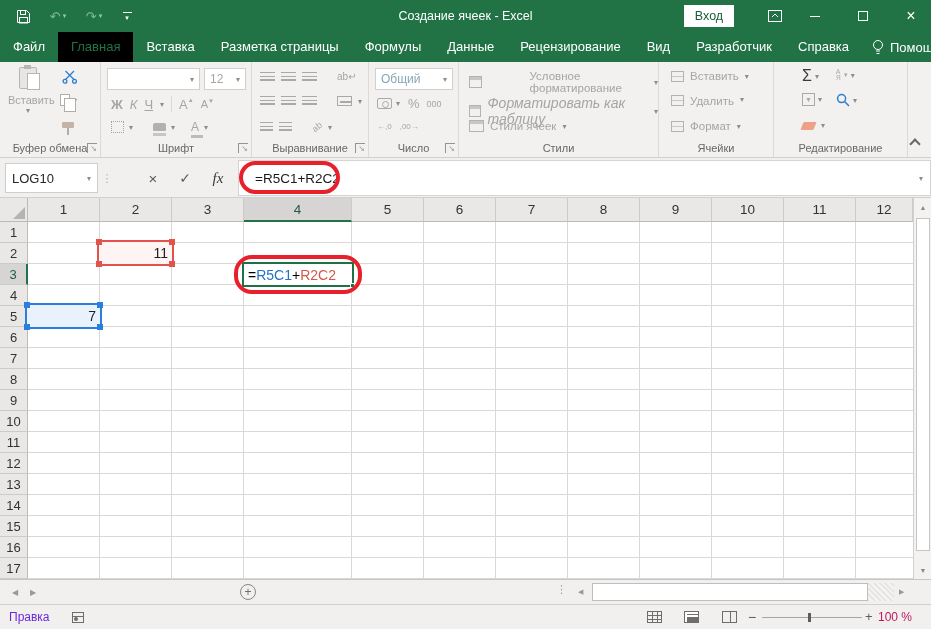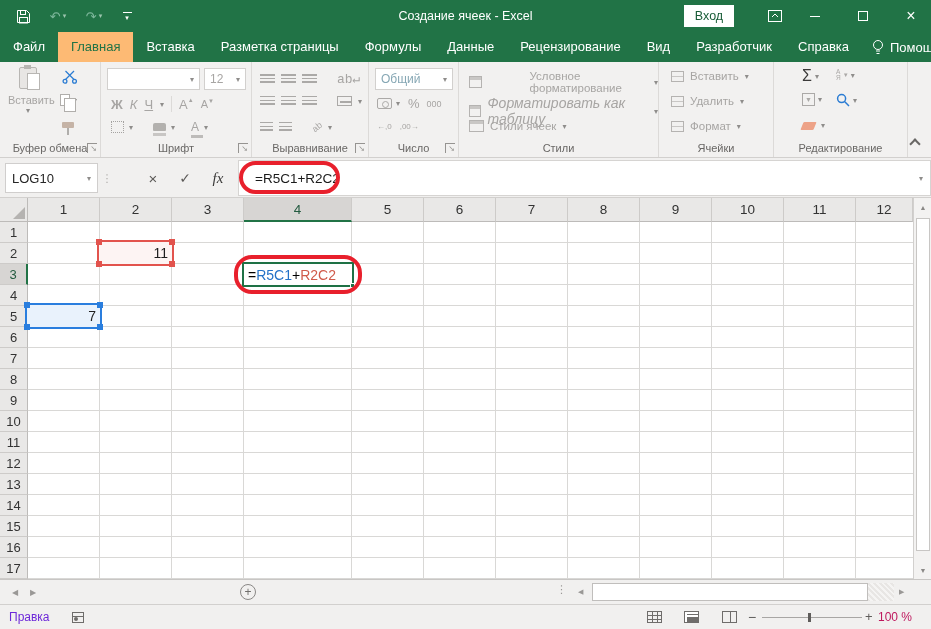--- a/index.html
+++ b/index.html
@@ -15,21 +15,21 @@
   .title-text { position:absolute; left:0; right:0; top:0; height:32px; line-height:32px; text-align:center; color:#fff; font-size:12.5px; }
   .login-btn { position:absolute; left:684px; top:5px; width:50px; height:22px; background:#fff; color:#185c37; font-size:12.5px; text-align:center; line-height:22px; }
   .winbtn { position:absolute; top:0; width:34px; height:32px; display:flex; align-items:center; justify-content:center; color:#fff; }
   .min-glyph { width:10px; height:1px; background:#fff; }
   .max-glyph { width:10px; height:10px; border:1px solid #fff; }
   .close-glyph { font-size:16px; }
 
   
   .tabrow { position:absolute; left:0; top:32px; width:931px; height:30px; background:#217346; display:flex; align-items:stretch; }
   .tab { color:#fff; font-size:13px; line-height:30px; padding:0 13px; white-space:nowrap; }
-  .tab.active { background:#fdba74; color:#217346; }
+  .tab.active { background:#000000; color:#217346; }
   .tab-sep { width:1px; height:16px; background:#3d8663; margin-top:7px; }
   .assist { display:flex; align-items:center; gap:6px; color:#fff; padding:0 10px; }
 
   
   .ribbon { position:absolute; left:0; top:62px; width:931px; height:96px; background:#f2f1f0; border-bottom:1px solid #d2d0ce; }
   .rgroup { position:absolute; top:0; height:95px; border-right:1px solid #dcdad8; }
   .glabel { position:absolute; bottom:3px; left:0; right:0; text-align:center; font-size:11px; color:#696765; }
   .lnch { position:absolute; right:3px; bottom:4px; width:10px; height:10px; border-top:1px solid #969491; border-left:1px solid #969491; font-size:8px; color:#969491; line-height:9px; text-align:right; }
   .dis { color:#a7a5a3; }
   .dd { font-size:8px; color:#8f8d8b; }
@@ -243,21 +243,21 @@
       <div class="glabel">Шрифт</div>
       <div class="lnch">↘</div>
     </div>
 
     <div class="rgroup" style="left:252px; width:117px;">
       <div class="abs" style="left:8px; top:9px; display:flex; gap:6px; align-items:center;">
         <span class="stripes"></span>
         <span class="stripes"></span>
         <span class="stripes"></span>
         <span style="width:8px;"></span>
-        <span class="dis" style="font-size:13px;font-family:Liberation Mono, monospace;"><span>ab</span><span>↵</span></span>
+        <span class="dis" style="font-size:10px;"><span>ab</span><span>↵</span></span>
       </div>
       <div class="abs" style="left:8px; top:34px; display:flex; gap:6px; align-items:center;">
         <span class="stripes"></span>
         <span class="stripes"></span>
         <span class="stripes"></span>
         <span style="width:8px;"></span>
         <span class="mergeicon"></span>
         <span class="dd">▾</span>
       </div>
       <div class="abs" style="left:8px; top:60px; display:flex; gap:6px; align-items:center;">
@@ -308,21 +308,21 @@
       </div>
       <div class="glabel">Стили</div>
     </div>
 
     <div class="rgroup" style="left:659px; width:115px;">
       <div class="abs" style="left:12px; top:8px; display:flex; align-items:center; gap:6px;">
         <span class="cellicon"></span>
         <span class="dis" style="font-size:11.5px;">Вставить</span>
         <span class="dd">▾</span>
       </div>
-      <div class="abs" style="left:12px; top:33px; display:flex; align-items:center; gap:6px;">
+      <div class="abs" style="left:12px; top:33px; display:flex; gap:6px;">
         <span class="cellicon"></span>
         <span class="dis" style="font-size:11.5px;">Удалить</span>
         <span class="dd">▾</span>
       </div>
       <div class="abs" style="left:12px; top:58px; display:flex; align-items:center; gap:6px;">
         <span class="cellicon"></span>
         <span class="dis" style="font-size:11.5px;">Формат</span>
         <span class="dd">▾</span>
       </div>
       <div class="glabel">Ячейки</div>

